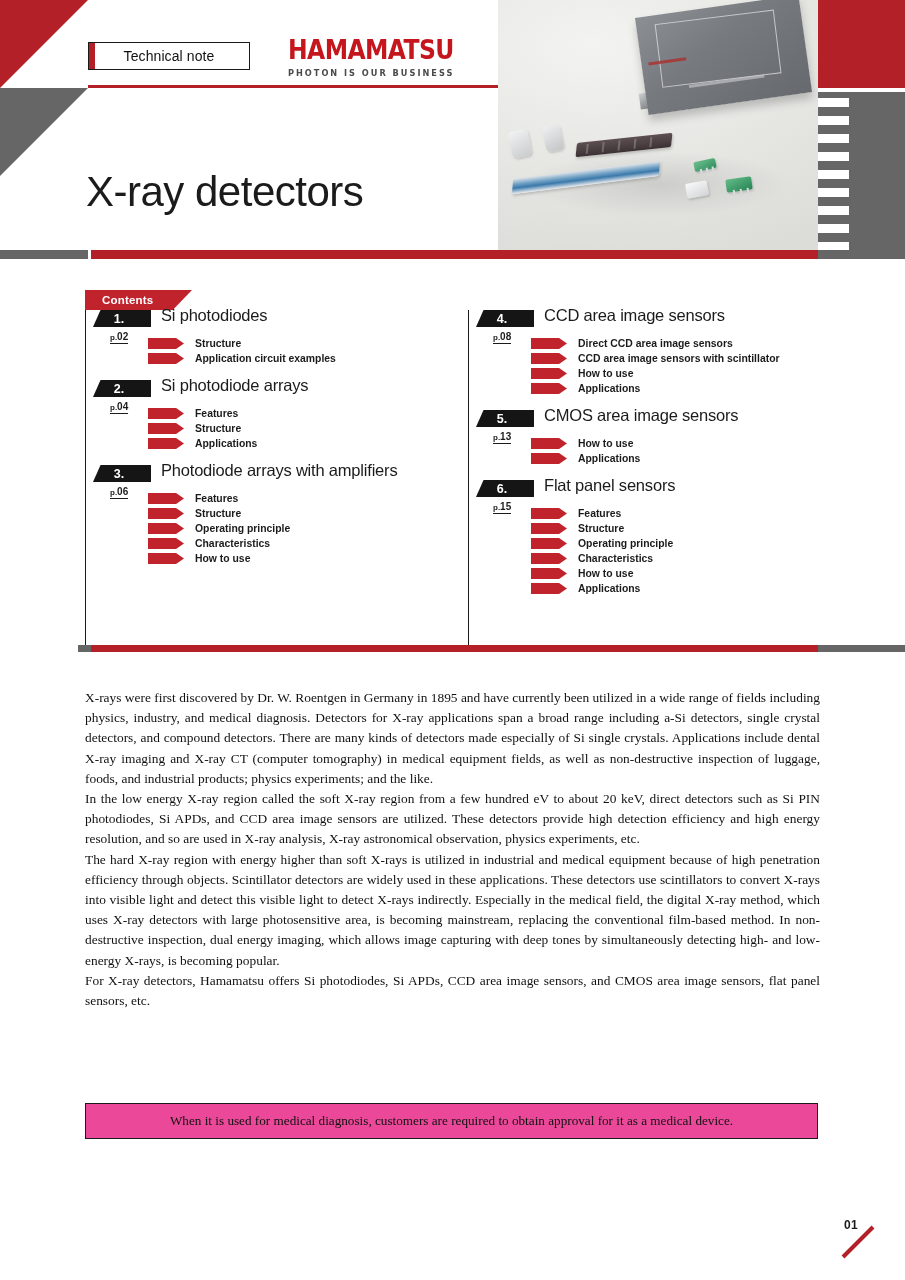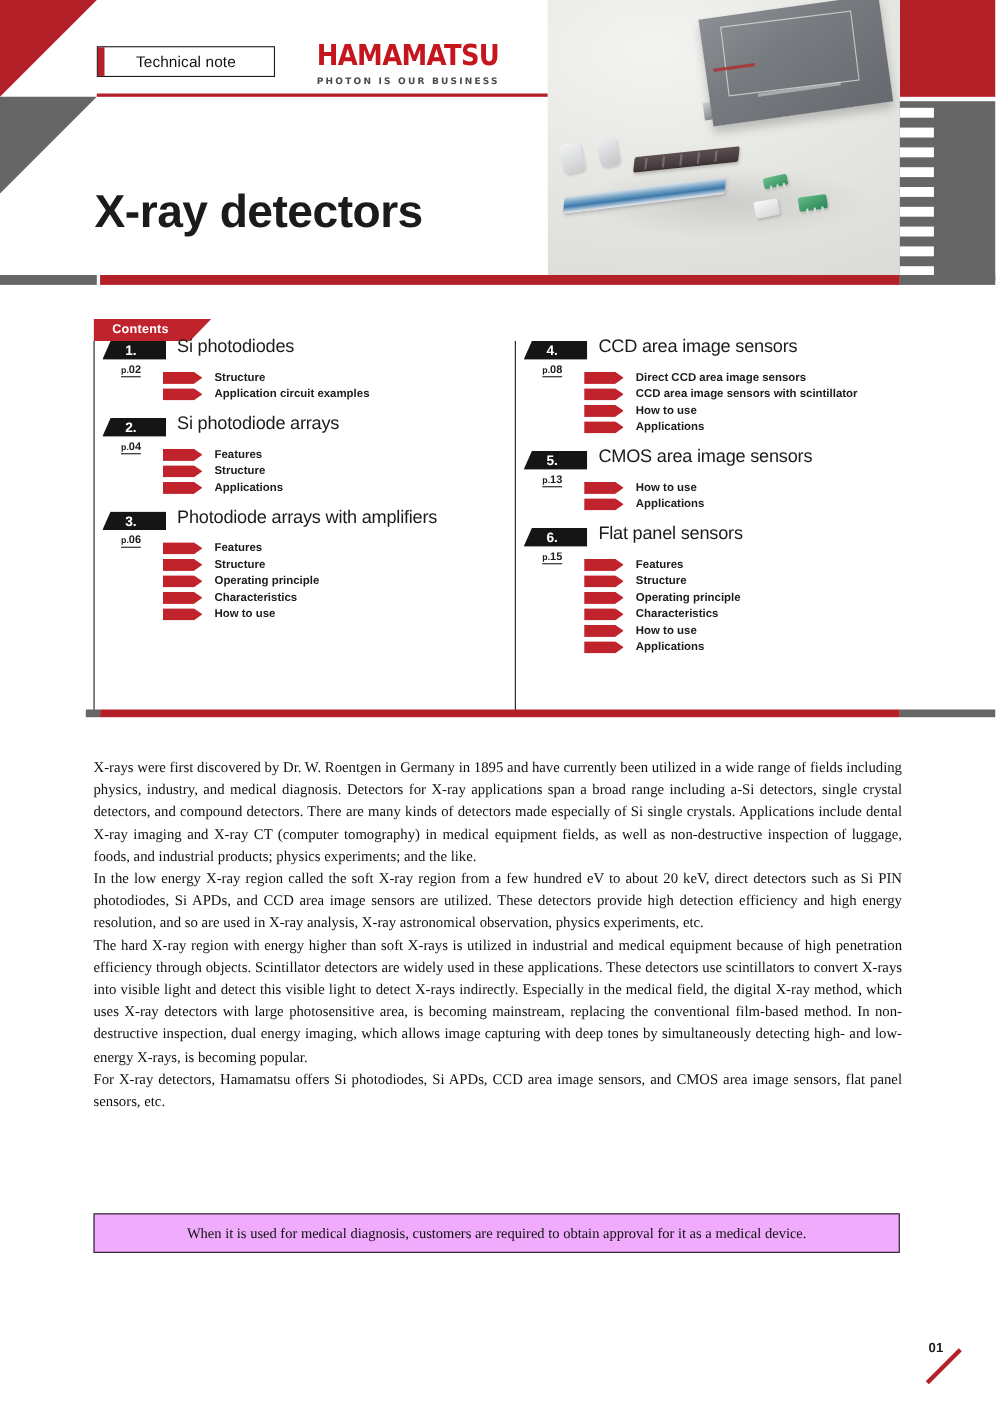--- a/index.html
+++ b/index.html
@@ -221,21 +221,21 @@
     position: absolute;
     left: 0; top: 88px;
     width: 0; height: 0;
     border-left: 88px solid #666666;
     border-bottom: 88px solid transparent;
   }
   .page-title {
     position: absolute;
     left: 86px; top: 140px;
     font-size: 42px;
-    font-weight: bold;
+    font-weight: normal;
     letter-spacing: -0.5px;
     color: #1b1b1b;
     font-family: "Liberation Sans", sans-serif;
   }
 
   
   .stripe-panel {
     position: absolute;
     left: 818px; top: 92px;
     width: 87px; height: 163px;
@@ -421,21 +421,21 @@
   }
   .body-copy p { margin: 0; }
 
   .notice-box {
     position: absolute;
     left: 85px; top: 1103px;
     width: 733px; height: 36px;
     border: 1px solid #1a1a1a;
     box-sizing: border-box;
     display: flex; align-items: center; justify-content: center;
-    background: #f0abfc;
+    background: #ec4899;
   }
   .notice-box .txt {
     font-family: "Liberation Serif", serif;
     font-size: 13.2px;
     color: #111;
   }
 
   
   .footer-num {
     position: absolute;

